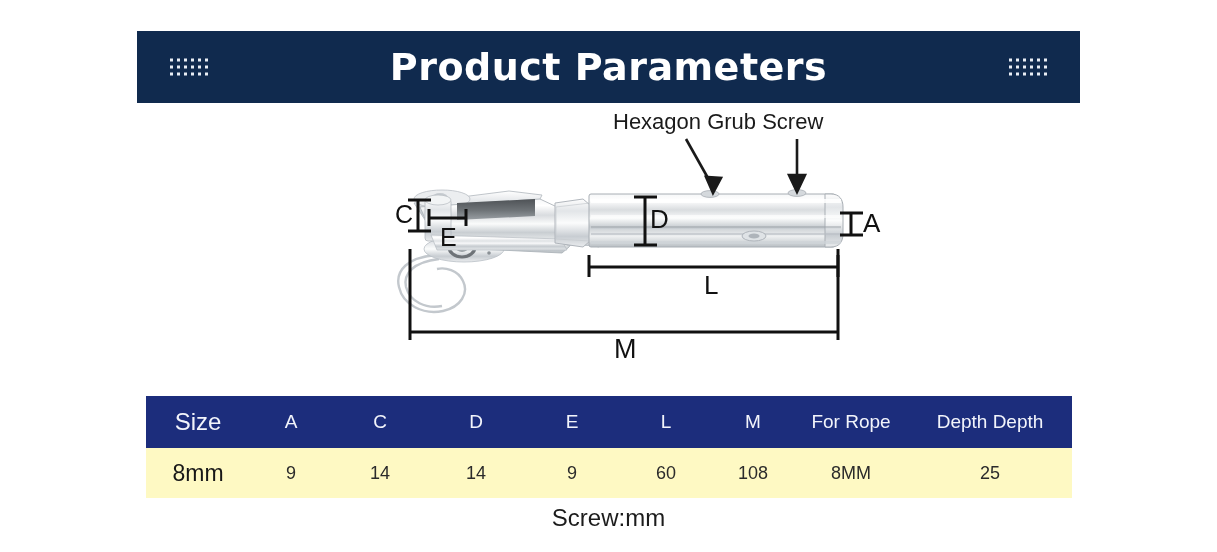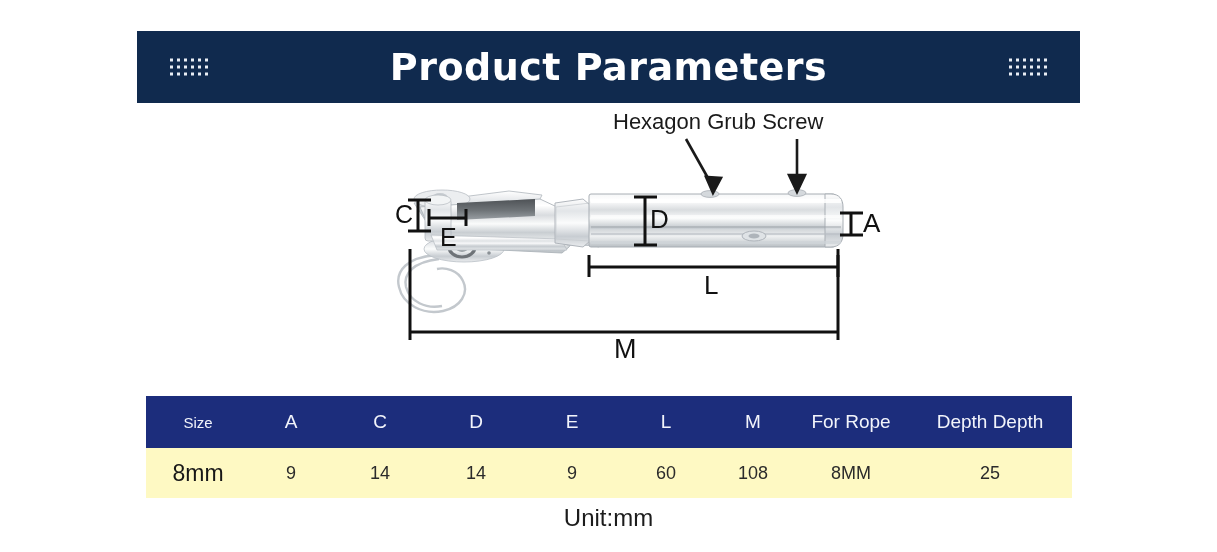--- a/index.html
+++ b/index.html
@@ -79,21 +79,21 @@
     font-size: 18px;
     height: 50px;
     vertical-align: middle;
     text-align: center;
     font-family: "Liberation Sans", sans-serif;
   }
   .ptable tbody td.first {
     font-size: 23px;
     color: #171717;
   }
-  .ptable thead th.first { font-size: 15px; margin-left: 39px; }
+  .ptable thead th.first { font-size: 24px; margin-left: 39px; }
 
   .unit {
     position: absolute; left: 0; top: 504px; width: 1217px;
     text-align: center;
     font-size: 24px;
     color: #1c1c1c;
     font-family: "Liberation Sans", sans-serif;
   }
 </style>
 </head>
@@ -342,15 +342,15 @@
         <td>14</td>
         <td>9</td>
         <td>60</td>
         <td>108</td>
         <td>8MM</td>
         <td>25</td>
       </tr>
     </tbody>
   </table>
 
-  <div class="unit">Unit:mm</div>
+  <div class="unit">Screw:mm</div>
 
 </div>
 
 </body></html>

